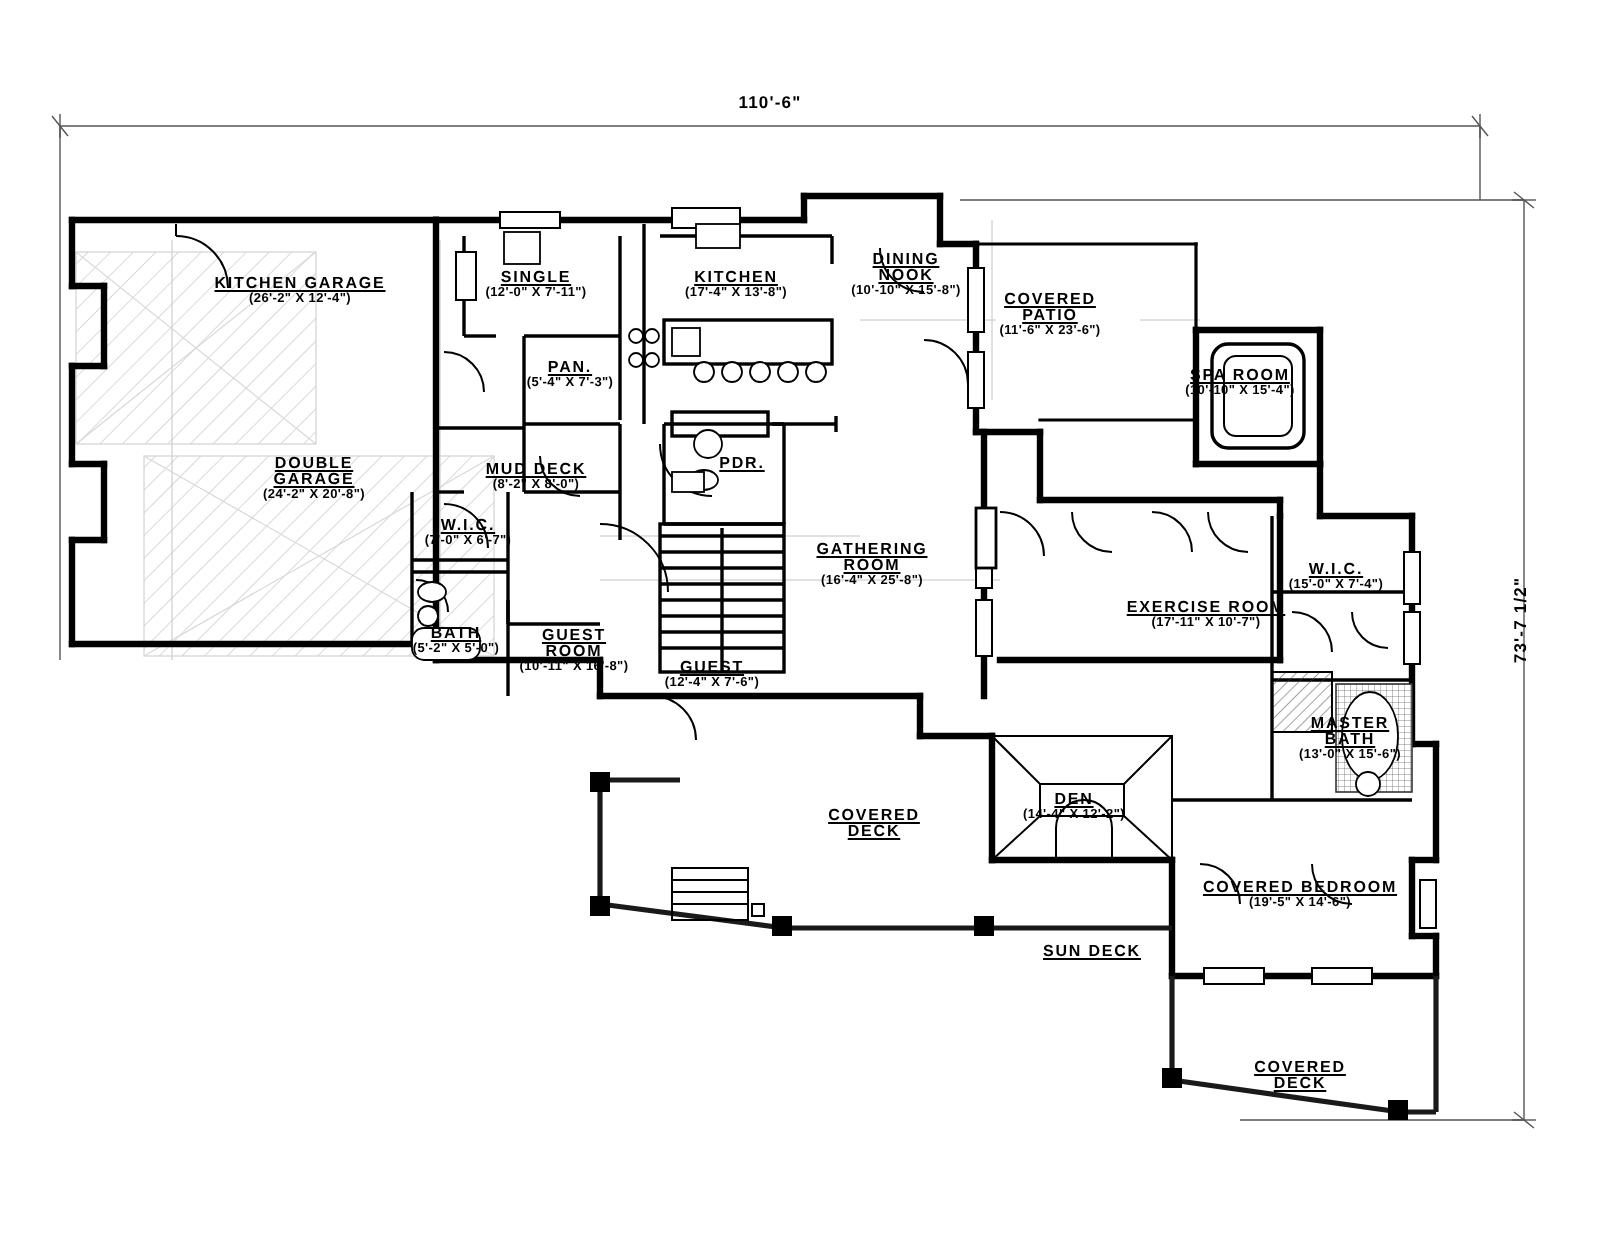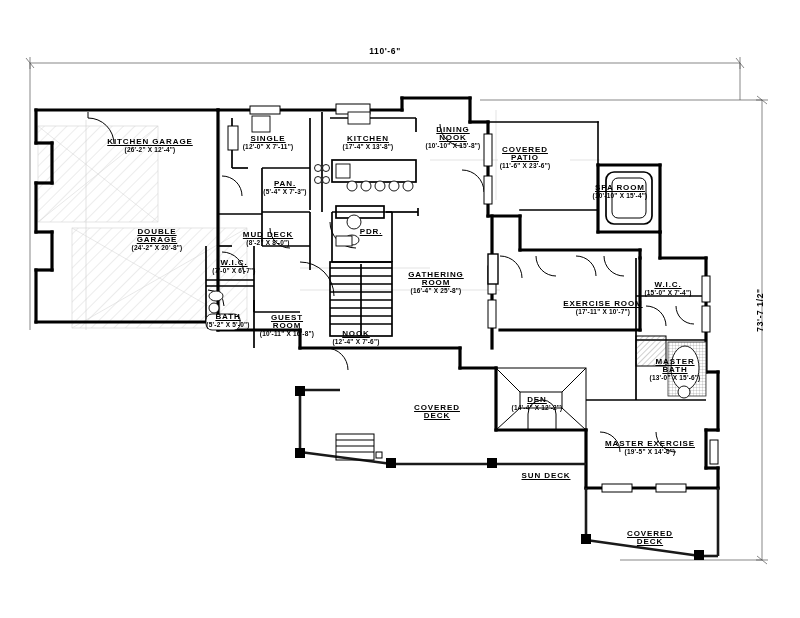--- a/index.html
+++ b/index.html
@@ -406,21 +406,21 @@
       </div>
       <div class="room-label" style="left: 228px; top: 313px;">
         <span class="room-name two-line" style="max-width: 58px; margin: 0px auto;">BATH</span>
         <span class="room-dim" style="white-space: normal; max-width: 64px; margin: 1px auto 0px;">(5'-2" X 5'-0")</span>
       </div>
       <div class="room-label" style="left: 287px; top: 314px;">
         <span class="room-name two-line" style="max-width: 58px; margin: 0px auto;">GUEST ROOM</span>
         <span class="room-dim" style="white-space: normal; max-width: 64px; margin: 1px auto 0px;">(10'-11" X 16'-8")</span>
       </div>
       <div class="room-label" style="left: 356px; top: 330px;">
-        <span class="room-name">NOOK</span>
+        <span class="room-name">GUEST</span>
         <span class="room-dim">(12'-4" X 7'-6")</span>
       </div>
       <div class="room-label" style="left: 371px; top: 228px;">
         <span class="room-name">PDR.</span>
       </div>
       <div class="room-label" style="left: 436px; top: 271px;">
         <span class="room-name two-line" style="max-width: 58px; margin: 0px auto;">GATHERING ROOM</span>
         <span class="room-dim" style="white-space: normal; max-width: 64px; margin: 1px auto 0px;">(16'-4" X 25'-8")</span>
       </div>
       <div class="room-label" style="left: 559px; top: 300px; margin-left: 44px;">
@@ -429,21 +429,21 @@
       </div>
       <div class="room-label" style="left: 668px; top: 281px;">
         <span class="room-name">W.I.C.</span>
         <span class="room-dim">(15'-0" X 7'-4")</span>
       </div>
       <div class="room-label" style="left: 675px; top: 358px;">
         <span class="room-name two-line" style="max-width: 58px; margin: 0px auto;">MASTER BATH</span>
         <span class="room-dim" style="white-space: normal; max-width: 64px; margin: 1px auto 0px;">(13'-0" X 15'-6")</span>
       </div>
       <div class="room-label" style="left: 650px; top: 440px;">
-        <span class="room-name">MASTER EXERCISE</span>
+        <span class="room-name">COVERED BEDROOM</span>
         <span class="room-dim">(19'-5" X 14'-6")</span>
       </div>
       <div class="room-label" style="left: 537px; top: 396px;">
         <span class="room-name">DEN</span>
         <span class="room-dim">(14'-4" X 12'-2")</span>
       </div>
       <div class="room-label" style="left: 437px; top: 404px;">
         <span class="room-name two-line" style="max-width: 58px; margin: 0px auto;">COVERED DECK</span>
       </div>
       <div class="room-label" style="left: 546px; top: 472px;">

